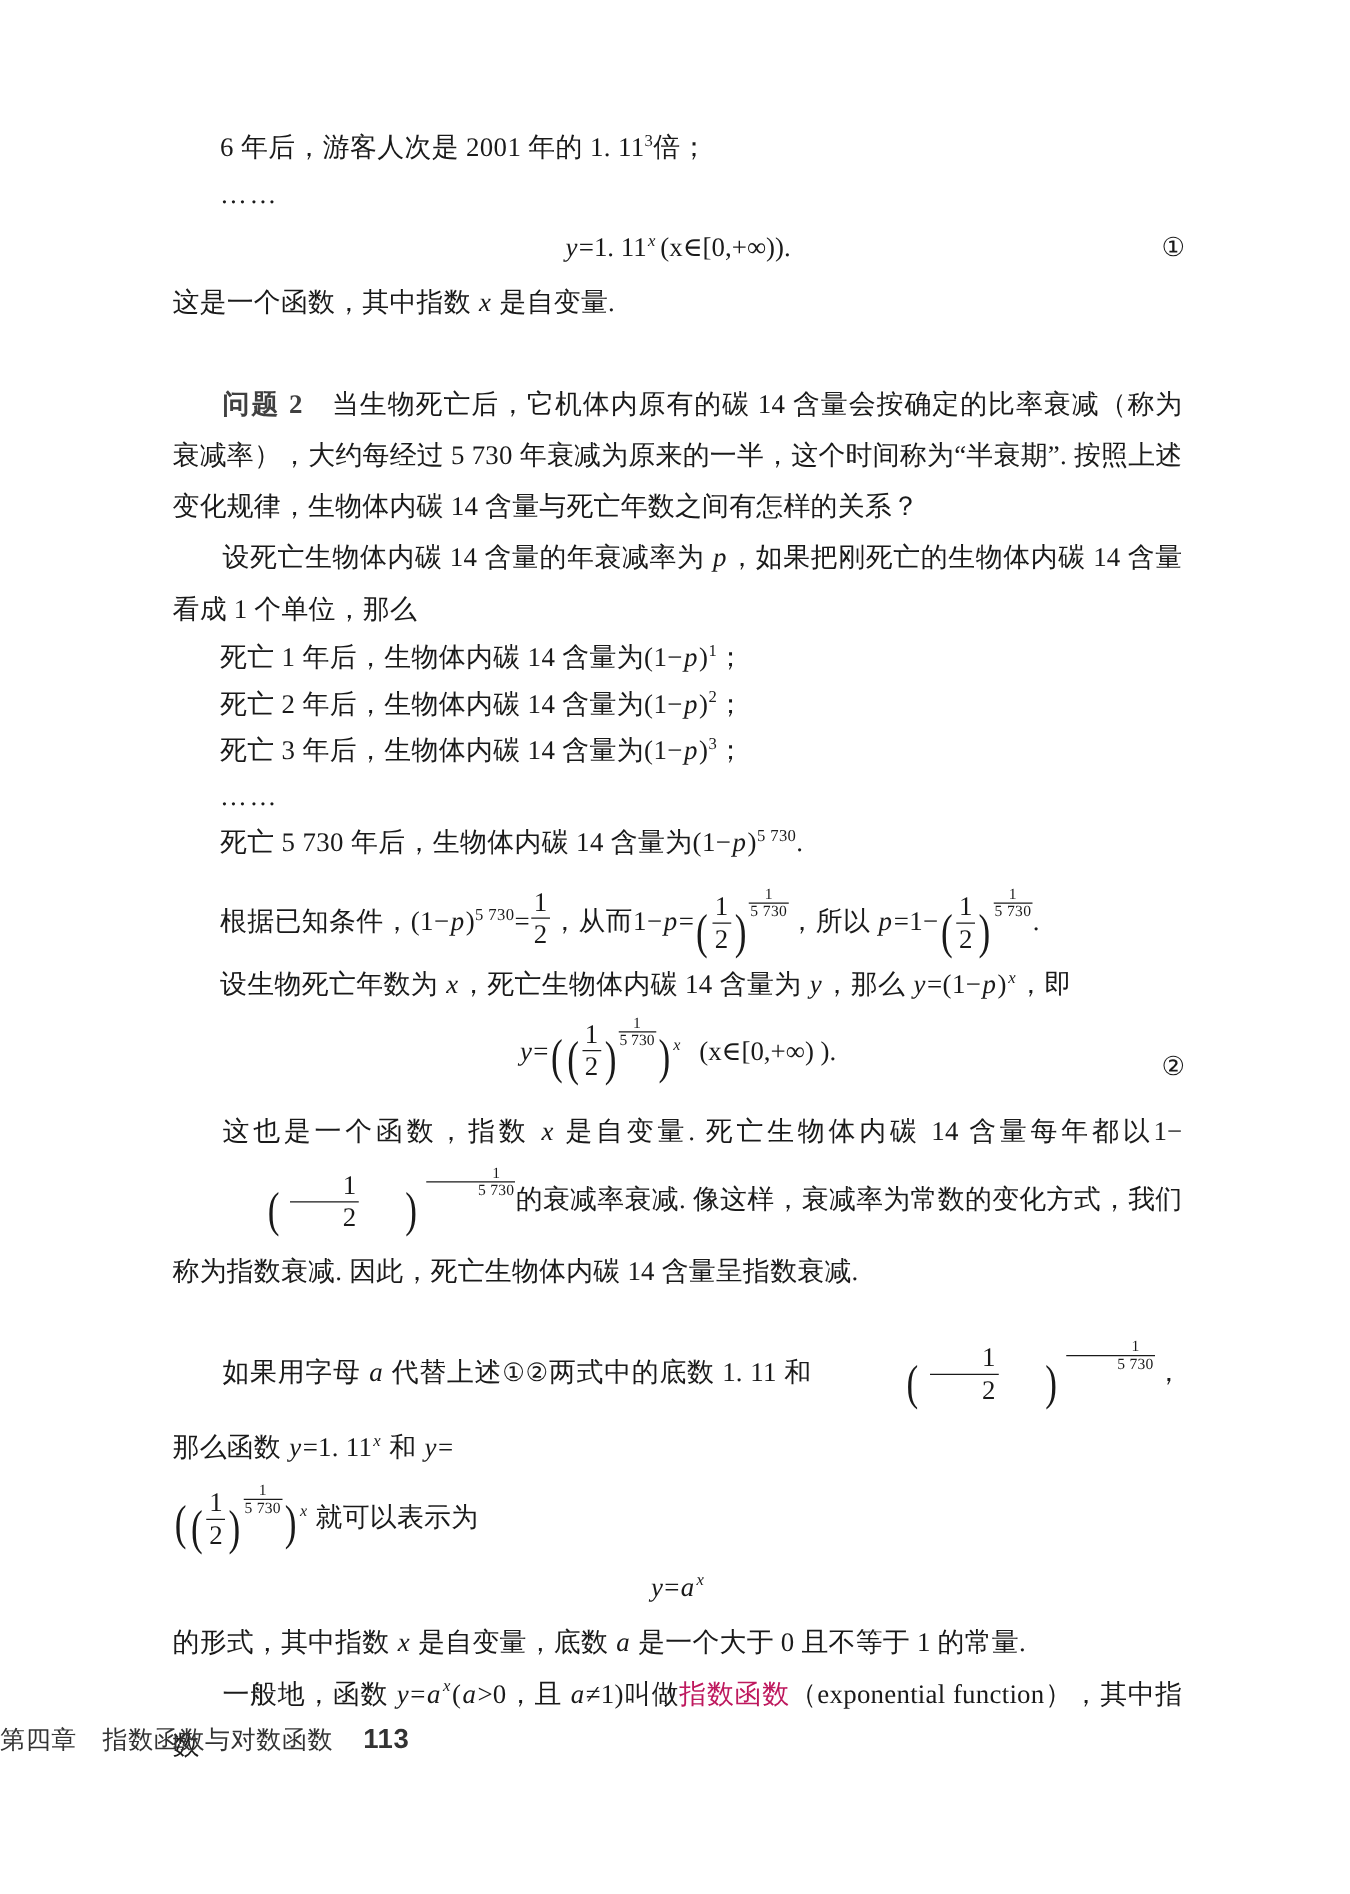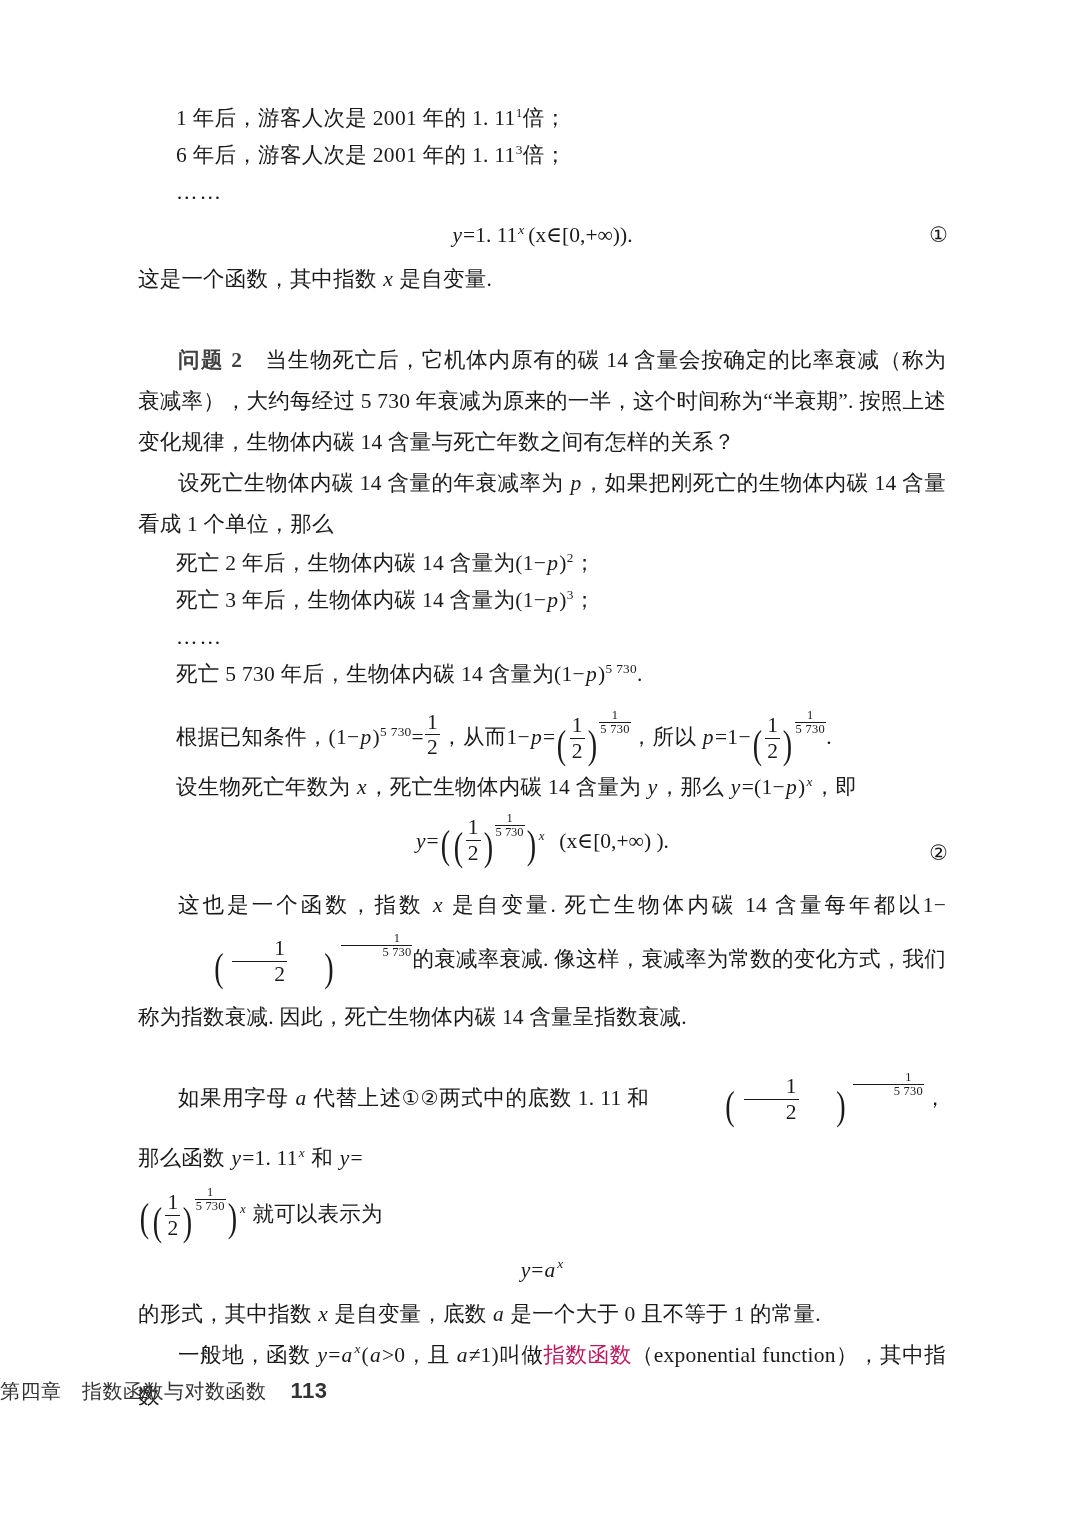--- a/index.html
+++ b/index.html
@@ -165,21 +165,20 @@
   .gap-sm { height: 16px; }
   .gap-md { height: 26px; }
   .gap-lg { height: 40px; }
 </style>
 </head>
 <body>
 
 <div class="page">
   <div class="content">
 
-    <div class="line indent"><span>1 年后，游客人次是 2001 年的 1. 11</span><sup class="exp mn">1</sup><span>倍；</span></div>
 
 
     <div class="line indent"><span>6 年后，游客人次是 2001 年的 1. 11</span><sup class="exp mn">3</sup><span>倍；</span></div>
 
     <div class="dots">……</div>
 
 
 
     <div class="display">
       <span class="mi">y</span><span class="mn">=1. 11</span><sup class="exp mi">x</sup><span class="mn" style="padding-left:3px;">(x∈[0,+∞)).</span>
@@ -187,20 +186,21 @@
     </div>
 
     <div class="para"><span>这是一个函数，其中指数 </span><span class="mi">x</span><span> 是自变量.</span></div>
 
     <div class="gap-lg"></div>
 
     <div class="para first"><span class="kw">问题 2</span><span style="display:inline-block;width:22px;"></span><span>当生物死亡后，它机体内原有的碳 14 含量会按确定的比率衰减（称为衰减率），大约每经过 5 730 年衰减为原来的一半，这个时间称为“半衰期”. 按照上述变化规律，生物体内碳 14 含量与死亡年数之间有怎样的关系？</span></div>
 
     <div class="para first"><span>设死亡生物体内碳 14 含量的年衰减率为 </span><span class="mi">p</span><span>，如果把刚死亡的生物体内碳 14 含量看成 1 个单位，那么</span></div>
 
+    <div class="line indent"><span>死亡 1 年后，生物体内碳 14 含量为(1−</span><span class="mi">p</span><span class="mn">)</span><sup class="exp mn">1</sup><span>；</span></div>
 
     <div class="line indent"><span>死亡 2 年后，生物体内碳 14 含量为(1−</span><span class="mi">p</span><span class="mn">)</span><sup class="exp mn">2</sup><span>；</span></div>
 
     <div class="line indent"><span>死亡 3 年后，生物体内碳 14 含量为(1−</span><span class="mi">p</span><span class="mn">)</span><sup class="exp mn">3</sup><span>；</span></div>
 
     <div class="dots">……</div>
 
     <div class="line indent"><span>死亡 5 730 年后，生物体内碳 14 含量为(1−</span><span class="mi">p</span><span class="mn">)</span><sup class="exp mn">5 730</sup><span>.</span></div>
 
     <div class="gap-sm"></div>

